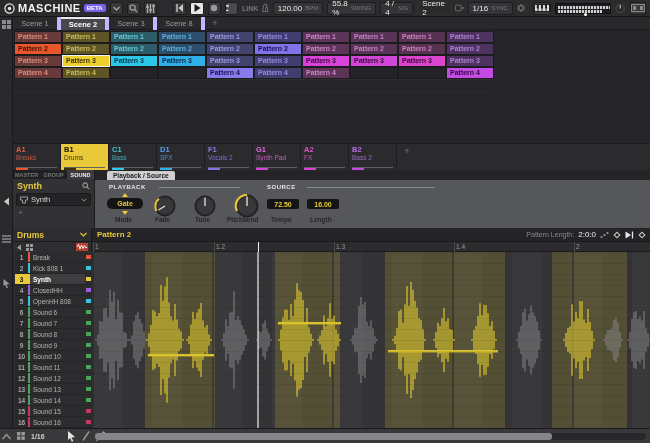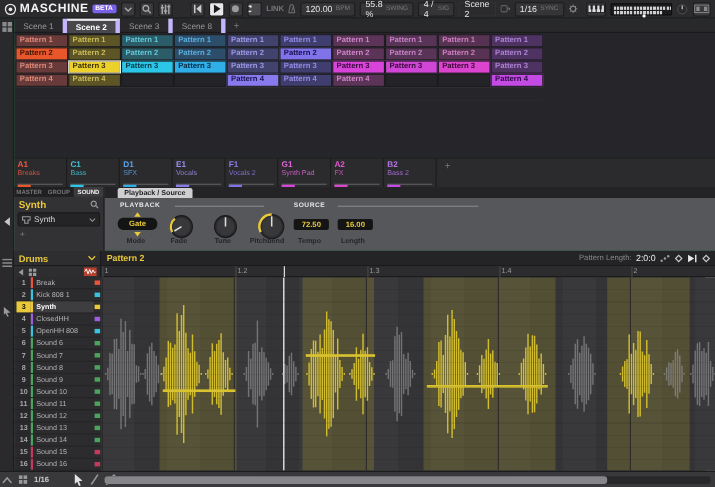--- a/index.html
+++ b/index.html
@@ -1,19 +1,19 @@
 <!DOCTYPE html>
 <html><head>
 <meta charset="utf-8">
 <style>
   * { margin:0; padding:0; box-sizing:border-box; }
   html,body { background:#111; }
   #app {
     position:relative; width:650px; height:443px; overflow:hidden;
-    background:#22c55e; font-family:"Liberation Sans", sans-serif;
+    background:#be185d; font-family:"Liberation Sans", sans-serif;
     -webkit-font-smoothing:antialiased; color:#ccc;
   }
   
   .app-header { position:absolute; left:0; top:0; width:650px; height:17px;
     background:#2b2b2d; border-bottom:1px solid #151517; display:flex; align-items:center; gap:4px; padding:0 4px; }
   .logo-wrap { display:flex; align-items:center; gap:3px; }
   .logo-text { font-size:11px; font-weight:bold; color:#f2f2f2; letter-spacing:.5px; }
   .beta { background:#7a5fe8; color:#fff; font-size:6px; font-weight:bold; border-radius:2px; padding:1px 3px; }
   .hbox { display:flex; align-items:center; gap:3px; background:#353538; border:1px solid #1d1d1f; border-radius:2px; height:13px; padding:0 4px; }
   .hbtn { width:16px; height:13px; background:#3a3a3d; border:1px solid #1d1d1f; border-radius:2px;
@@ -321,37 +321,37 @@
     <div class="grid-underline2"></div>
   </div>
 
   <div class="group-row">
       <div class="gcell">
         <div class="gid" style="color: rgb(230, 90, 68);">A1</div>
         <div class="gname" style="color: rgb(230, 90, 68);">Breaks</div>
         <div class="gline"></div>
         <div class="gmeter" style="background: rgb(232, 86, 44);"></div>
       </div>
+      <div class="gcell sel">
+        <div class="gid">B1</div>
+        <div class="gname">Drums</div>
+        <div class="gline"></div>
+        <div class="gmeter" style="background: rgb(58, 51, 5);"></div>
+      </div>
       <div class="gcell">
         <div class="gid" style="color: rgb(69, 196, 216);">C1</div>
         <div class="gname" style="color: rgb(69, 196, 216);">Bass</div>
         <div class="gline"></div>
         <div class="gmeter" style="background: rgb(44, 198, 232);"></div>
       </div>
       <div class="gcell">
         <div class="gid" style="color: rgb(88, 162, 232);">D1</div>
         <div class="gname" style="color: rgb(88, 162, 232);">SFX</div>
         <div class="gline"></div>
         <div class="gmeter" style="background: rgb(48, 174, 232);"></div>
-      </div>
-      <div class="gcell">
-        <div class="gid" style="color: rgb(154, 144, 238);">E1</div>
-        <div class="gname" style="color: rgb(154, 144, 238);">Vocals</div>
-        <div class="gline"></div>
-        <div class="gmeter" style="background: rgb(136, 122, 236);"></div>
       </div>
       <div class="gcell">
         <div class="gid" style="color: rgb(138, 124, 234);">F1</div>
         <div class="gname" style="color: rgb(138, 124, 234);">Vocals 2</div>
         <div class="gline"></div>
         <div class="gmeter" style="background: rgb(128, 114, 232);"></div>
       </div>
       <div class="gcell">
         <div class="gid" style="color: rgb(224, 102, 216);">G1</div>
         <div class="gname" style="color: rgb(224, 102, 216);">Synth Pad</div>

